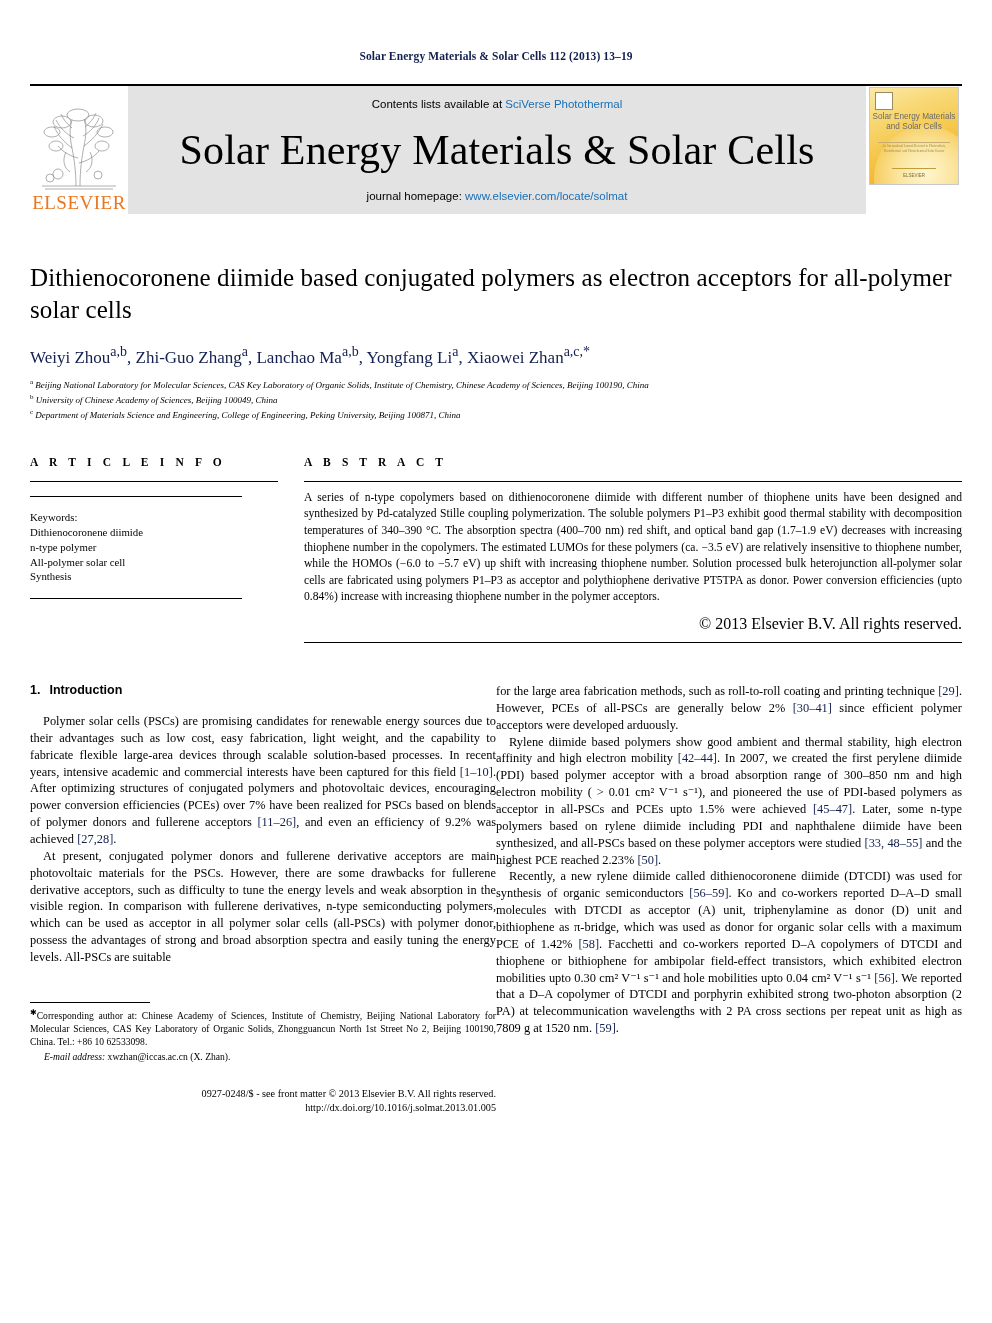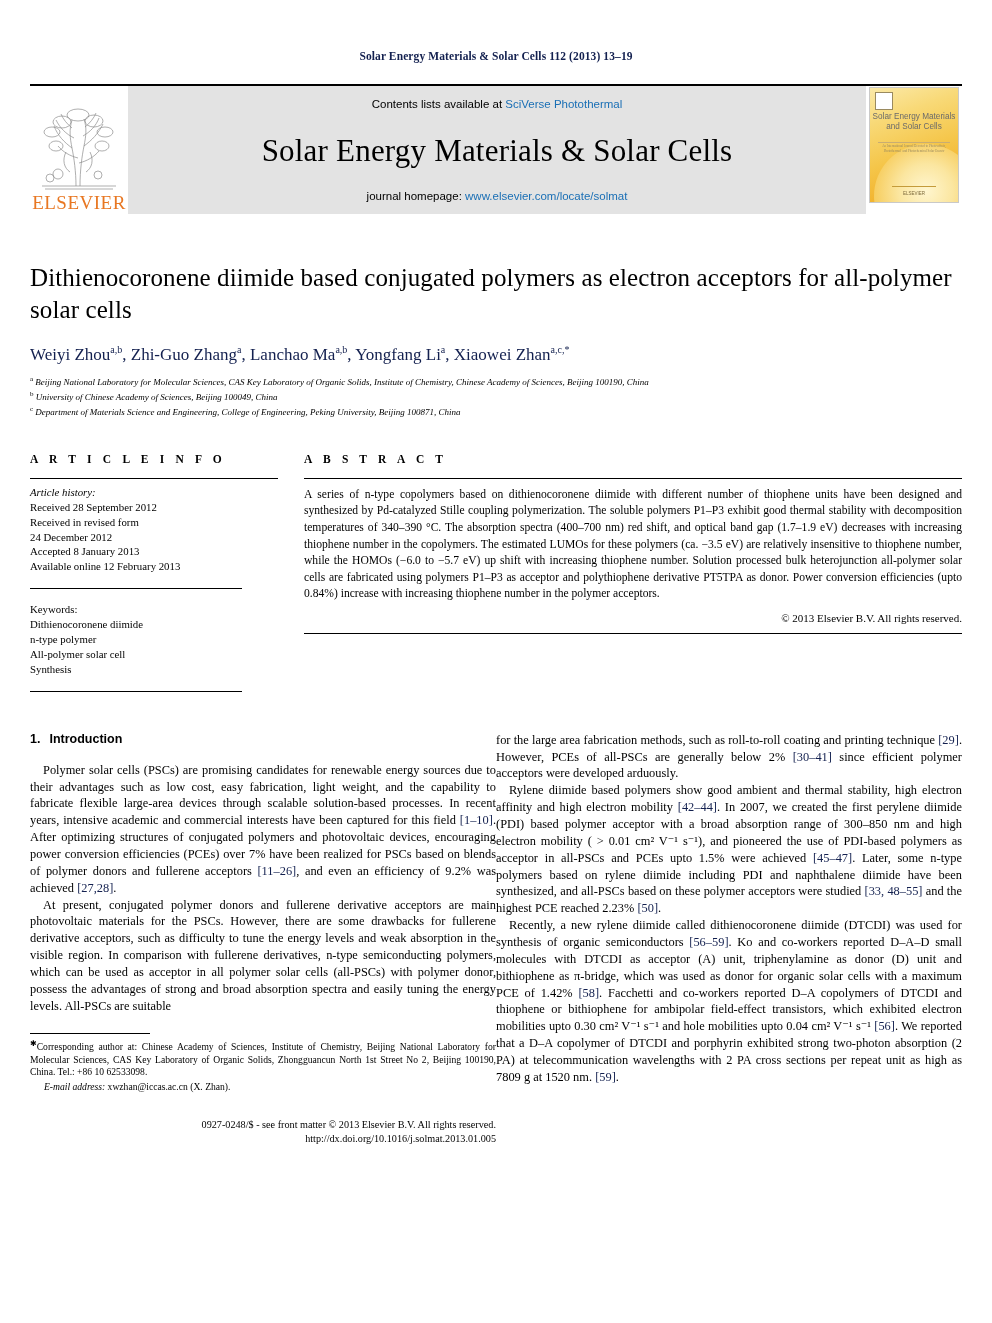--- a/index.html
+++ b/index.html
@@ -75,21 +75,21 @@
   .contents-line {
     font-family: "Liberation Sans", sans-serif;
     font-size: 11.5px;
     color: #000;
   }
   .contents-line .sd {
     color: #1a6fb5;
   }
   .journal-title {
     font-family: "Liberation Serif", serif;
-    font-size: 31px;
+    font-size: 42px;
     color: #000;
     letter-spacing: 0.2px;
     line-height: 1;
   }
   .homepage-line {
     font-family: "Liberation Sans", sans-serif;
     font-size: 11.5px;
     color: #000;
   }
   .homepage-line .url {
@@ -100,21 +100,21 @@
     flex: 0 0 96px;
     background:#fff;
     display:flex;
     align-items:flex-start;
     justify-content:center;
     padding-top: 1px;
     box-sizing:border-box;
   }
   .cover-thumb {
     width: 90px;
-    height: 116px;
+    height: 98px;
     border: 1px solid #c9c9c9;
     position: relative;
     overflow: hidden;
     background: linear-gradient(160deg,#fbe9a8 0%, #f8d977 25%, #f5c64a 55%, #f2b531 78%, #efa61f 100%);
     box-sizing: border-box;
   }
   .cover-sun {
     position:absolute;
     left: 4px;
     bottom: -46px;
@@ -180,21 +180,21 @@
   }
 
   
   .authors {
     margin-top: 17px;
     font-size: 17px;
     color: #13204f;
     line-height: 1.3;
   }
   .authors sup {
-    font-size: 10px;
+    font-size: 14px;
     vertical-align: super;
     margin-top: 48px;
   }
   .affiliations {
     margin-top: 8px;
     font-size: 9px;
     font-style: italic;
     line-height: 1.45;
     color: #000;
   }
@@ -246,21 +246,21 @@
     width: 212px;
   }
   .abstract-text {
     margin-top: 8px;
     font-size: 11.6px;
     line-height: 1.43;
     text-align: justify;
   }
   .copyright {
     margin-top: 9px;
-    font-size: 11px;
+    font-size: 16px;
     text-align: right;
   }
   .rule-abs-bottom {
     border-top: 1.2px solid #000;
     margin-top: 9px;
   }
 
   
   .body-cols {
     margin-top: 40px;
@@ -283,21 +283,21 @@
     font-size: 12.4px;
     line-height: 1.36;
     text-align: justify;
     text-indent: 13px;
   }
   p.body.first { text-indent: 13px; }
   .ref { color: #13204f; margin-top: 33px; }
 
   
   .footnote {
-    margin-top: 18px;
+    margin-top: 36px;
   }
   .footnote-rule {
     border-top: 1px solid #000;
     width: 120px;
     margin-bottom: 5px;
   }
   .footnote-text {
     font-size: 9.6px;
     line-height: 1.34;
     text-align: justify;
@@ -402,28 +402,20 @@
     <div><sup>a</sup> <span>Beijing National Laboratory for Molecular Sciences, CAS Key Laboratory of Organic Solids, Institute of Chemistry, Chinese Academy of Sciences, Beijing 100190, China</span></div>
     <div><sup>b</sup> <span>University of Chinese Academy of Sciences, Beijing 100049, China</span></div>
     <div><sup>c</sup> <span>Department of Materials Science and Engineering, College of Engineering, Peking University, Beijing 100871, China</span></div>
   </div>
 
   <div class="info-abstract">
 
     <div class="col-info">
       <div class="sect-head">A R T I C L E   I N F O</div>
       <div class="rule"></div>
-      <div class="info-body">
-        <div class="ital">Article history:</div>
-        <div>Received 28 September 2012</div>
-        <div>Received in revised form</div>
-        <div>24 December 2012</div>
-        <div>Accepted 8 January 2013</div>
-        <div>Available online 12 February 2013</div>
-      </div>
       <div class="rule-short"></div>
       <div class="kw-block">
         <div class="ital">Keywords:</div>
         <div>Dithienocoronene diimide</div>
         <div>n-type polymer</div>
         <div>All-polymer solar cell</div>
         <div>Synthesis</div>
       </div>
       <div class="rule-short"></div>
     </div>

